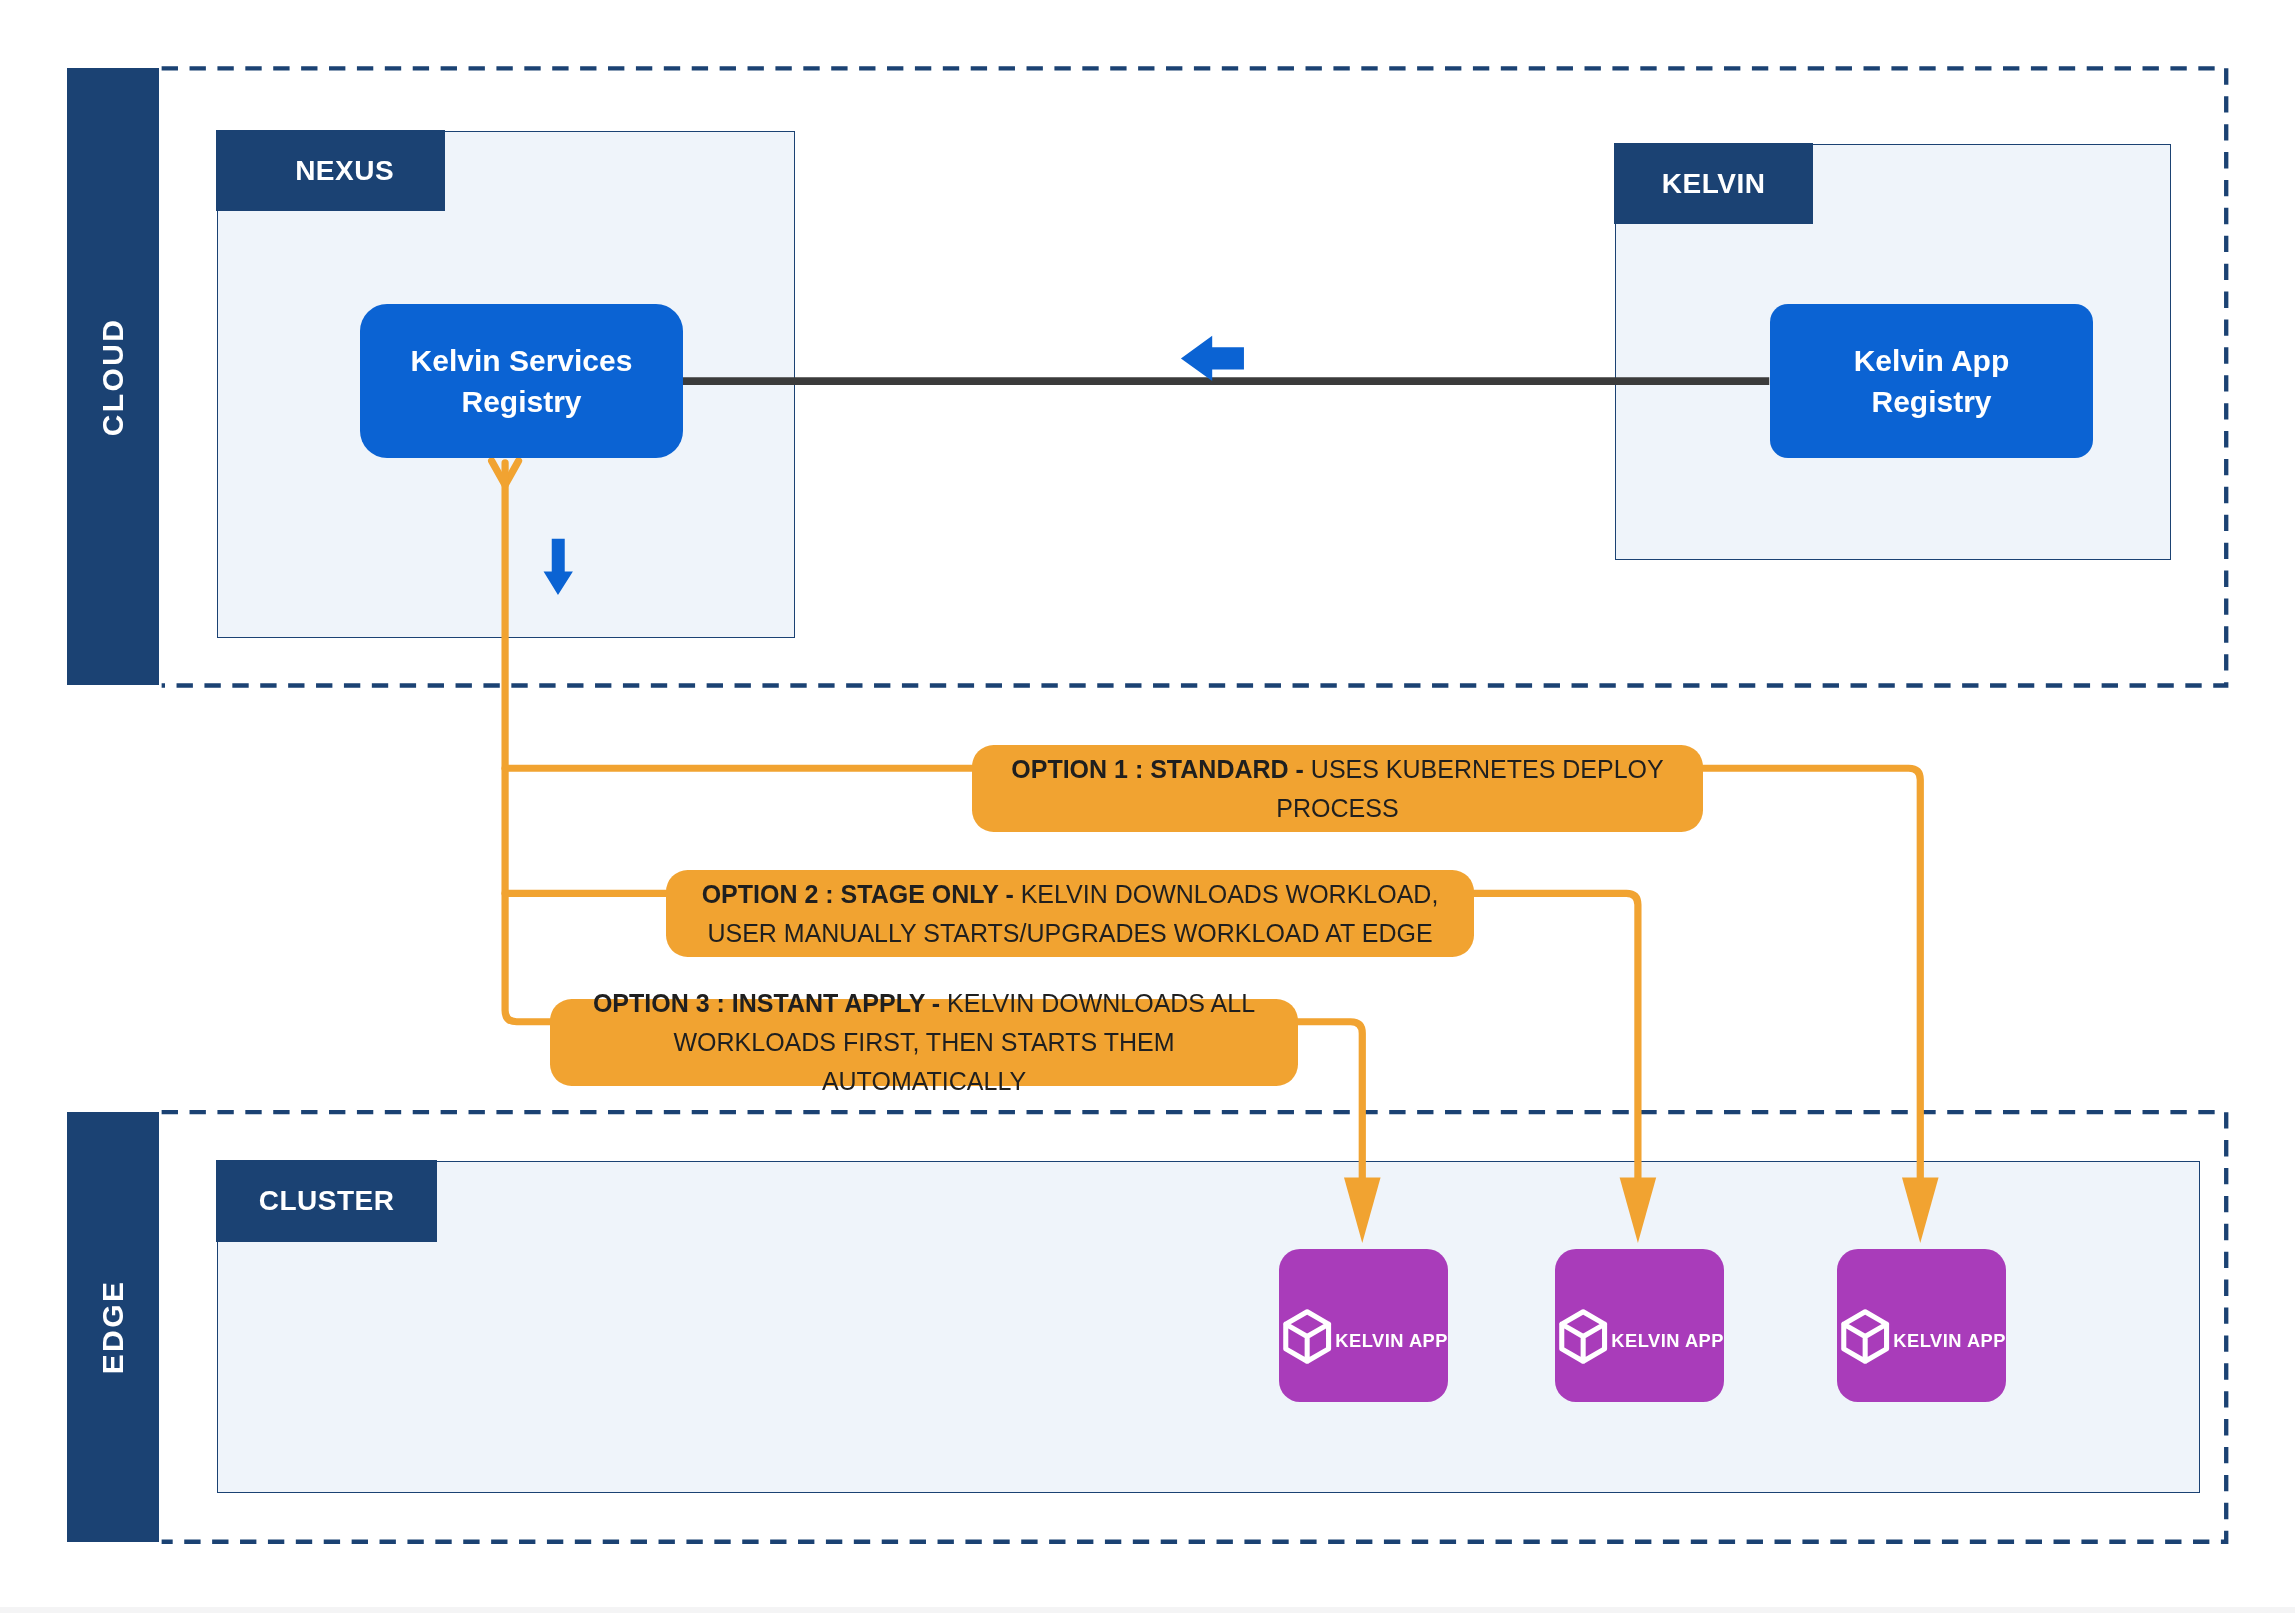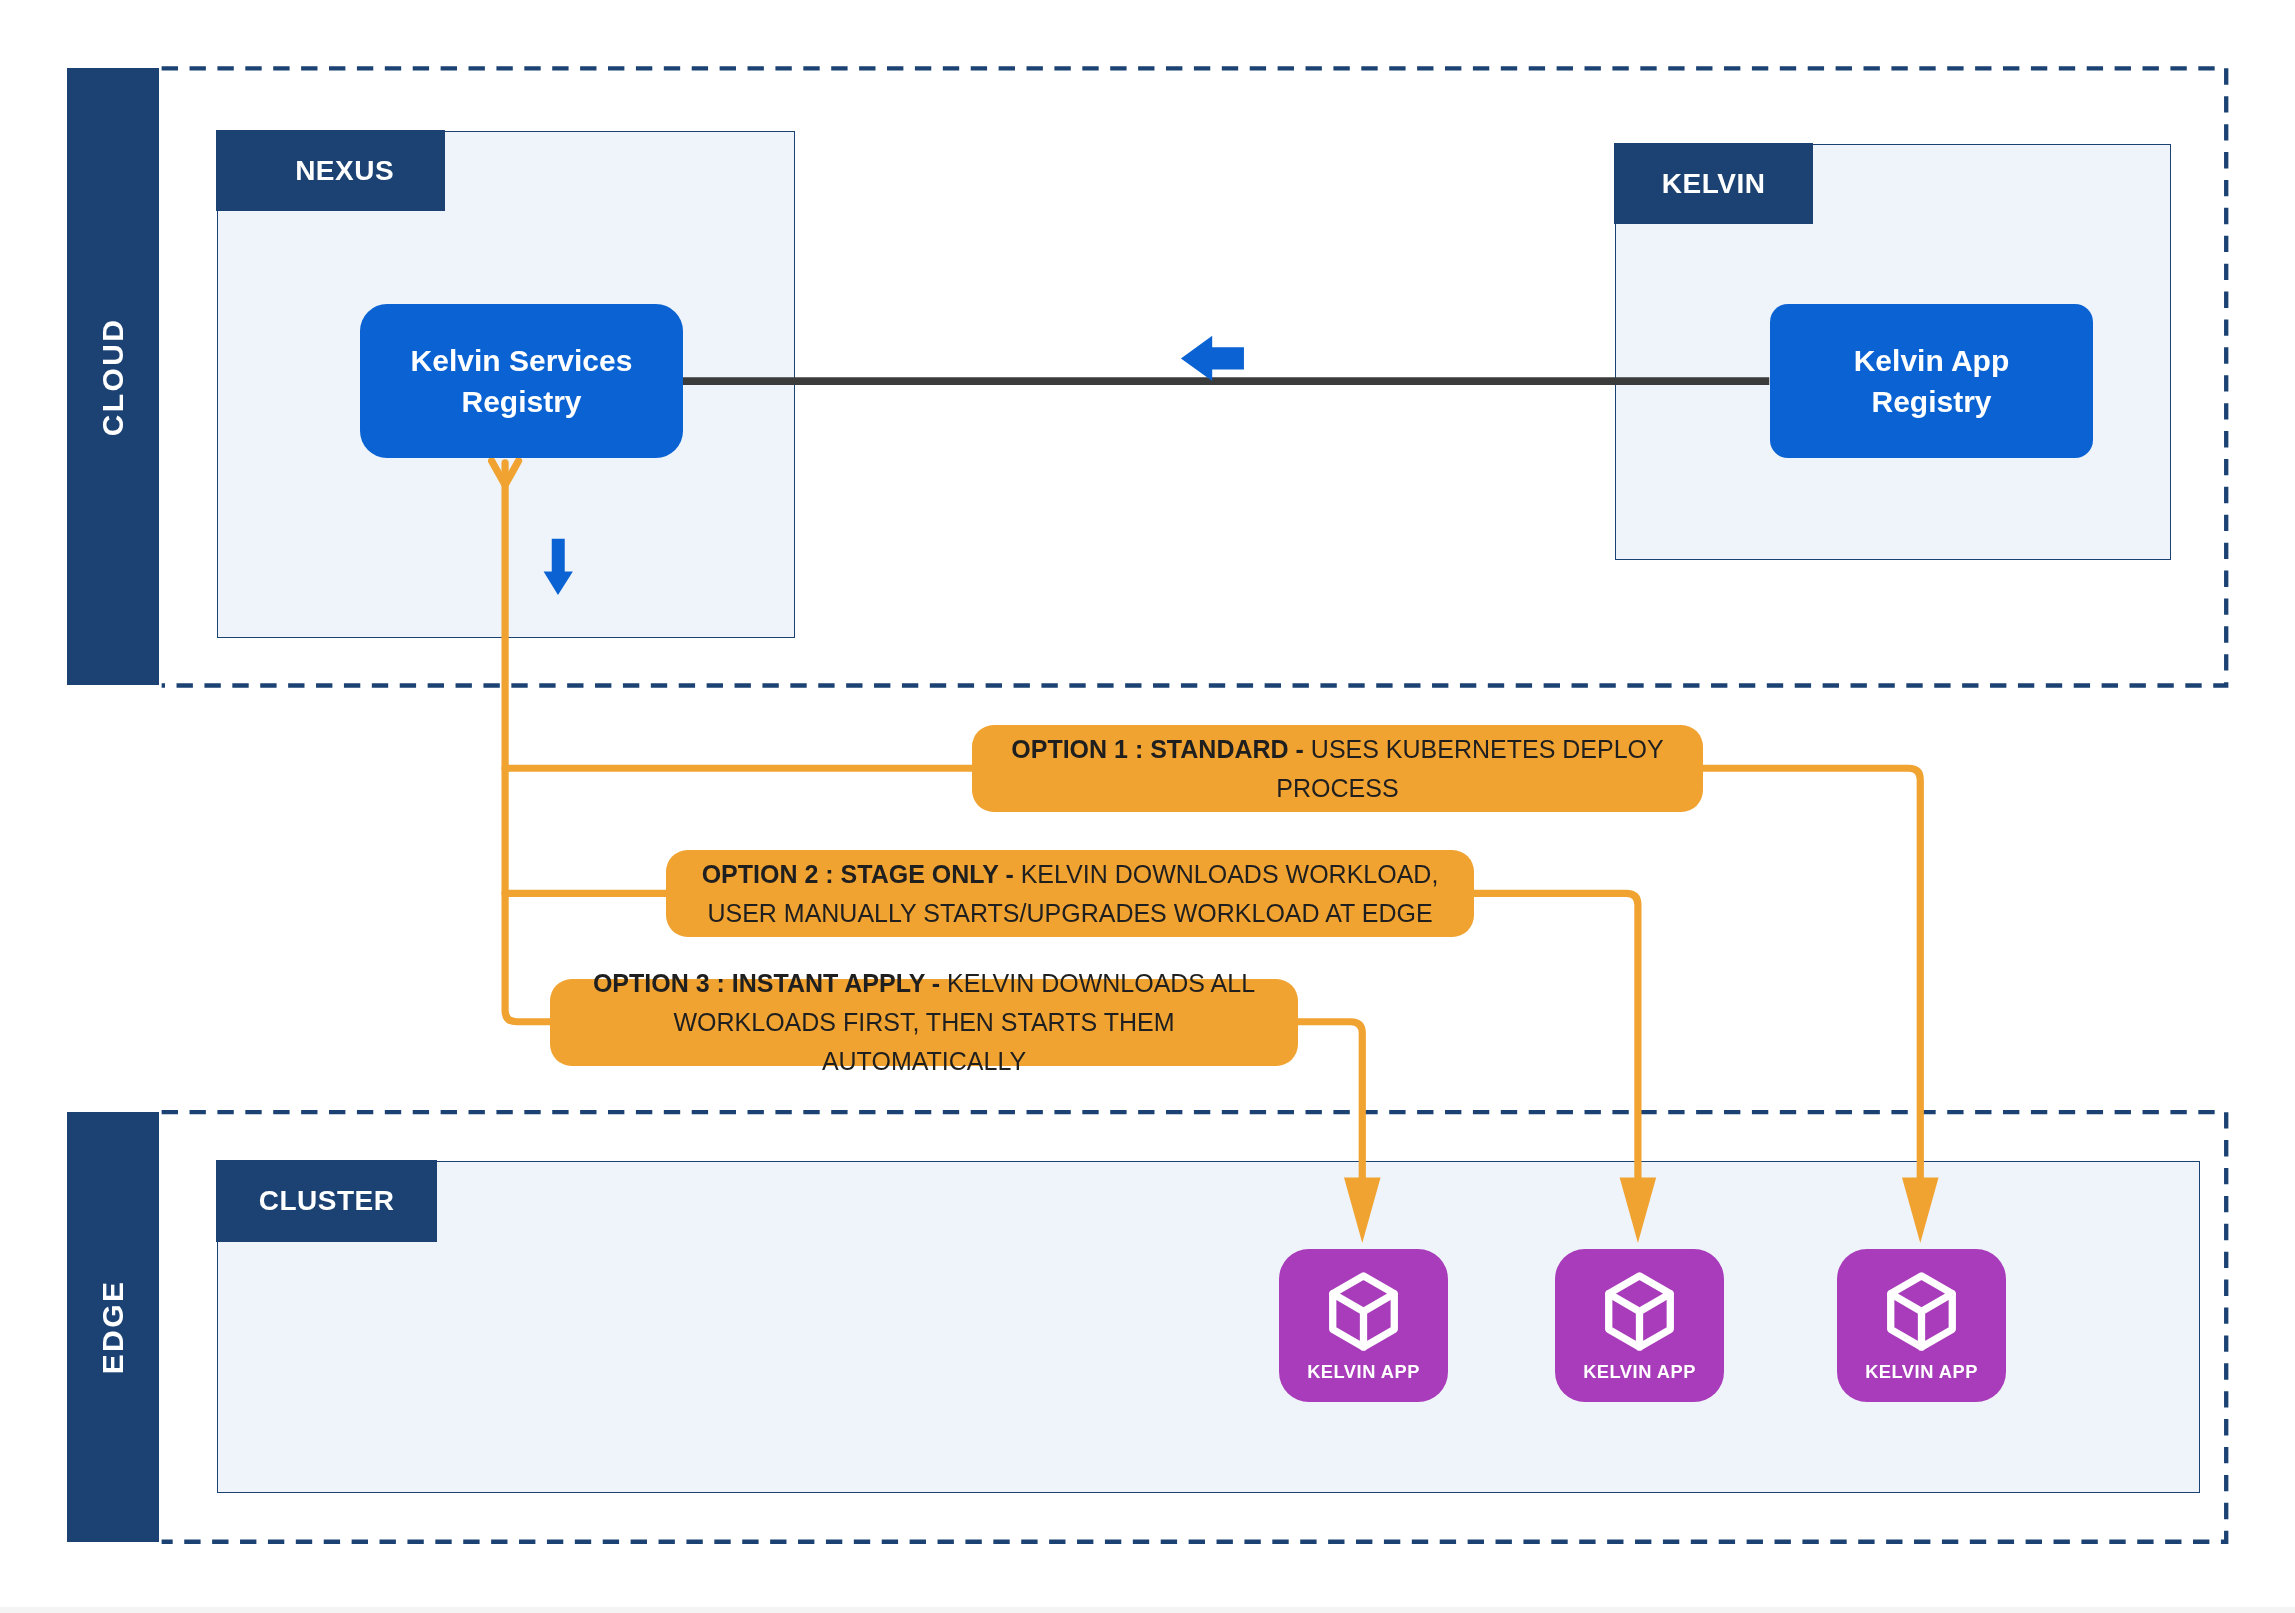--- a/index.html
+++ b/index.html
@@ -60,32 +60,33 @@
   .registry .lbl{width:231px;}
 
   
   .option{
     position:absolute;
     background:#F1A331;border-radius:21.7px;
     display:flex;align-items:center;justify-content:center;
     color:#1F1F1F;font-size:25px;line-height:1.55;text-align:center;
     padding:0 22px;box-sizing:border-box;
     z-index:10;
+    margin-top:20px;
   }
   .option b{font-weight:700;}
   .opt1{left:972px;top:725px;width:731px;height:87px;}
   .opt2{left:666px;top:850px;width:808px;height:87px;}
   .opt3{left:550px;top:979px;width:748px;height:87px;}
 
   
   .tile{
     position:absolute;top:1249px;
     width:169px;height:153px;
-    background:#A93CBA;border-radius:30px;
-    display:flex;flex-direction:column;align-items:center;
+    background:#A93CBA;border-radius:21px;
+    display:flex;flex-direction:row;align-items:center;
     padding-top:22px;box-sizing:border-box;
     z-index:10;
   }
   .tile-1{left:1279px;}
   .tile-2{left:1555px;}
   .tile-3{left:1837px;}
   .tile svg{width:81px;height:81px;display:block;}
   .tile .app-label{
     margin-top:8.7px;
     color:#ffffff;font-weight:700;font-size:18.3px;letter-spacing:0.5px;

